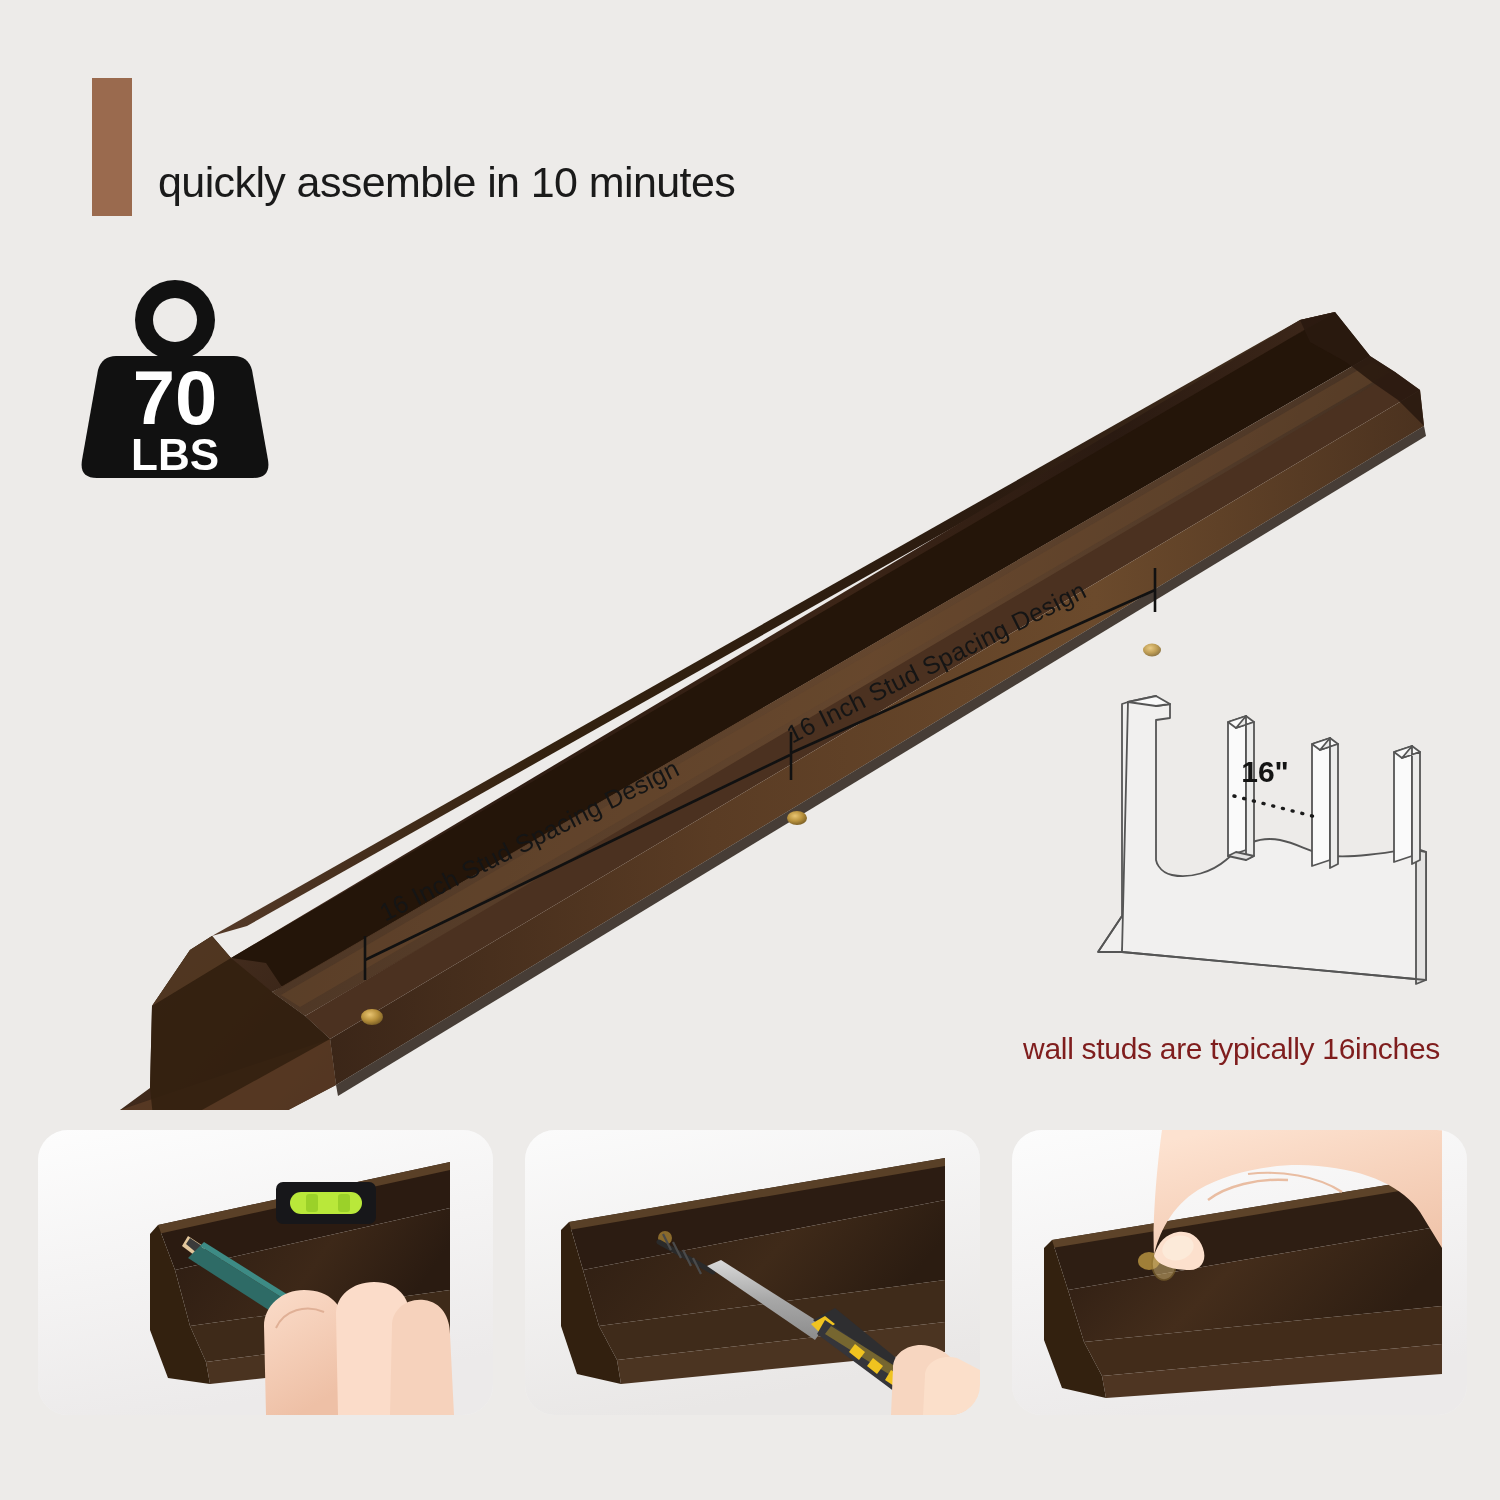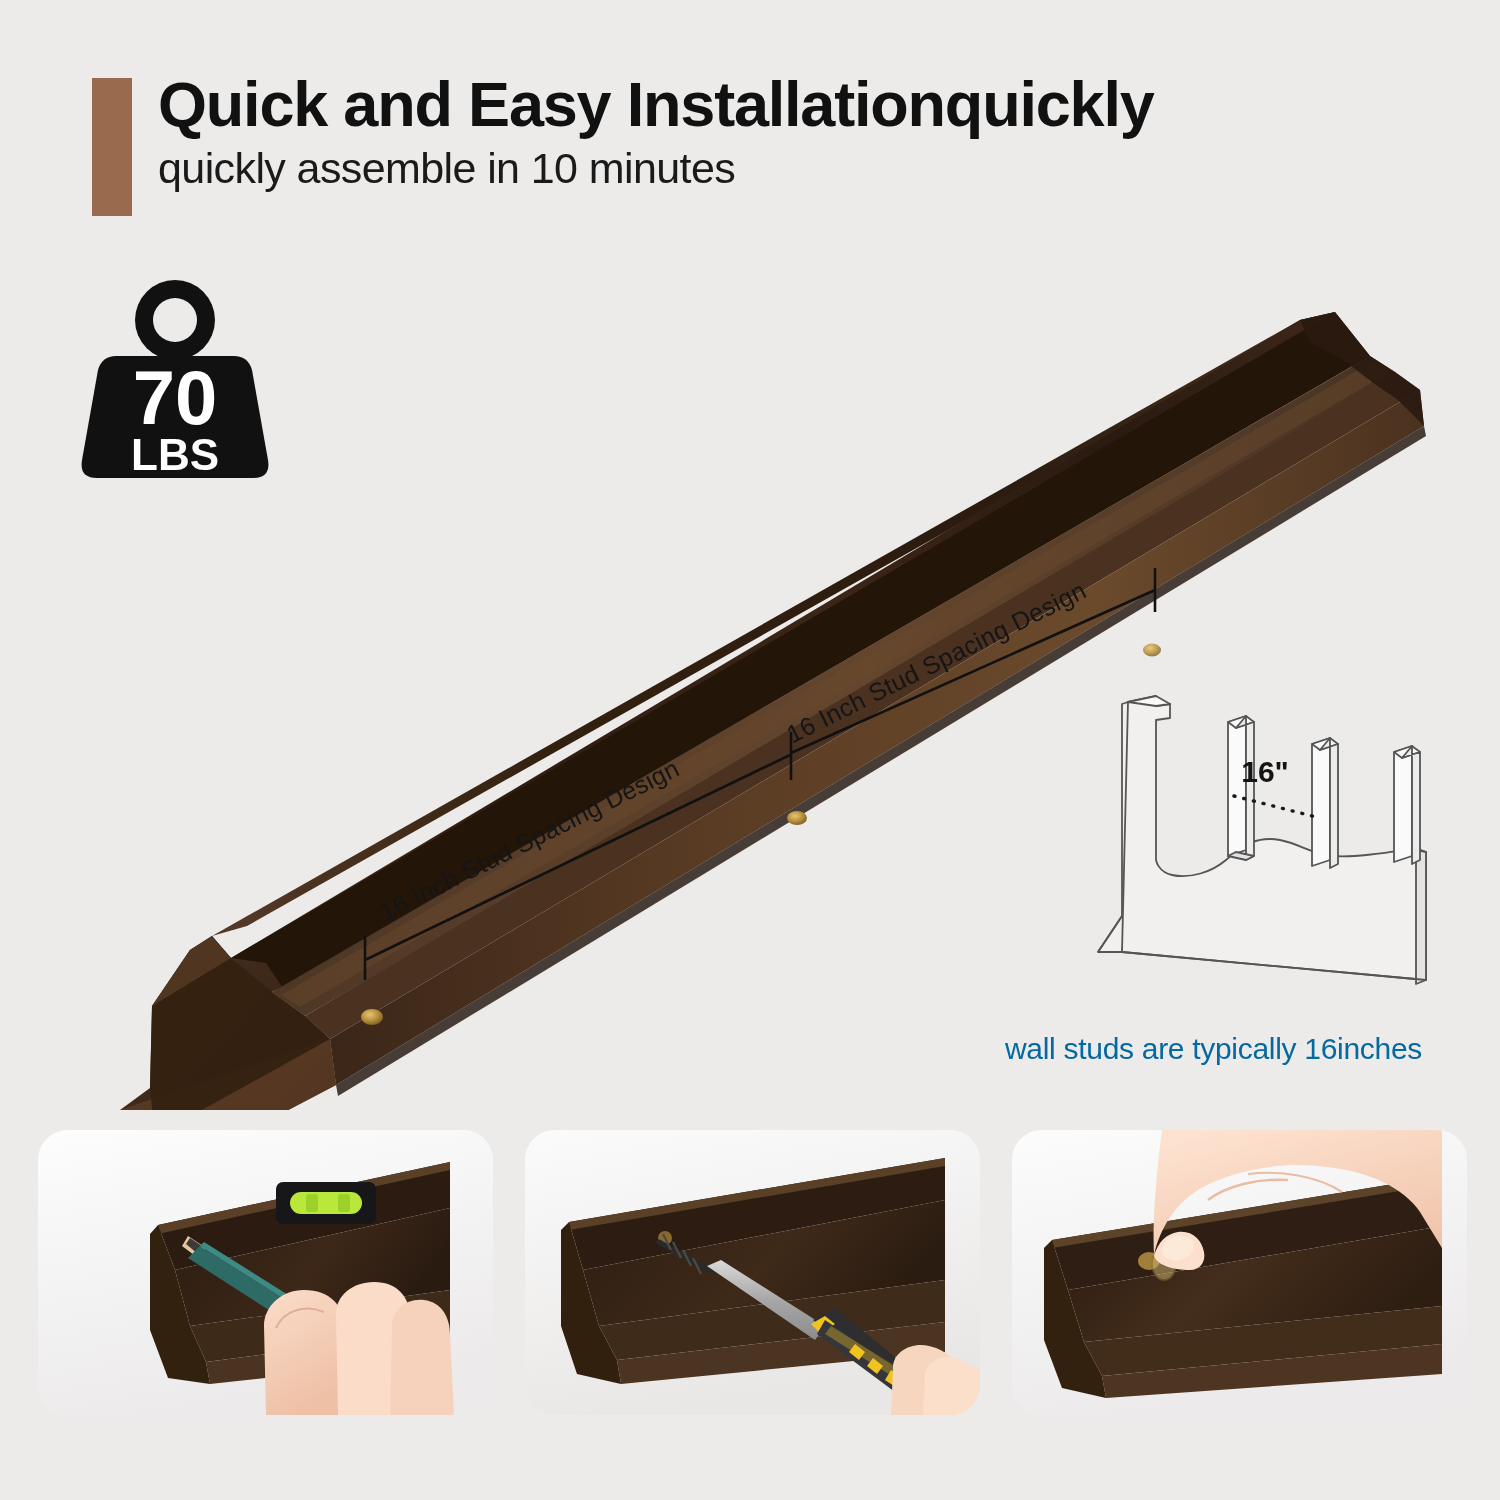--- a/index.html
+++ b/index.html
@@ -17,21 +17,21 @@
     position:absolute;left:92px;top:78px;width:40px;height:138px;
     background:#9a6a4e;
   }
   #title{
     position:absolute;left:158px;top:68px;
     font-size:63px;font-weight:bold;color:#111111;
     letter-spacing:-1.2px;white-space:nowrap;
     font-stretch:condensed;
   }
   #subtitle{
-    position:absolute;left:158px;top:144px;
+    position:absolute;left:158px;top:158px;
     font-size:43px;font-weight:normal;color:#1a1a1a;
     letter-spacing:-0.6px;white-space:nowrap;
   }
 
   
   #weight-badge{position:absolute;left:80px;top:278px;width:190px;height:205px;}
 
   
   #hero{position:absolute;left:0;top:250px;width:1500px;height:860px;}
   #shelf-svg{position:absolute;left:0;top:0;}
@@ -42,42 +42,41 @@
     font-size:25px;color:#151515;font-weight:500;
     white-space:nowrap;transform-origin:left bottom;
     letter-spacing:0.3px;
   }
   #dim-label-left{left:388px;top:648px;transform:rotate(-26.5deg);}
   #dim-label-right{left:795px;top:470px;transform:rotate(-26.5deg);}
 
   
   #stud-diagram{position:absolute;left:1060px;top:660px;width:420px;height:340px;}
   #stud-caption{
-    position:absolute;left:1005px;top:1032px;width:480px;
-    font-size:30px;color:#0369a1;text-align:left;white-space:nowrap;
+    position:absolute;left:960px;top:1032px;width:480px;
+    font-size:30px;color:#7f1d1d;text-align:right;white-space:nowrap;
     letter-spacing:-0.3px;
   }
 
   
   #panels{position:absolute;left:0;top:1130px;width:1500px;height:290px;}
   .panel{
     position:absolute;top:0;width:455px;height:285px;
     border-radius:30px;overflow:hidden;background:#f2f2f2;
   }
   #panel-1{left:38px;}
   #panel-2{left:525px;}
   #panel-3{left:1012px;}
   .panel svg{display:block;}
 </style>
 </head>
 <body>
 
 <div id="header">
   <div id="accent-bar"></div>
-  <div id="title">Quick and Easy Installationquickly</div>
   <div id="subtitle">quickly assemble in 10 minutes</div>
 </div>
 
 <div id="weight-badge">
   <svg width="190" height="205" viewBox="0 0 190 205">
 
     <circle cx="95" cy="42" r="40" fill="#111111"></circle>
     <circle cx="95" cy="42" r="22" fill="#edebe9"></circle>
 
     <path d="M36,78 L154,78 Q168,78 172,92 L188,182 Q191,200 173,200 L17,200 Q-1,200 2,182 L18,92 Q22,78 36,78 Z" fill="#111111"></path>

